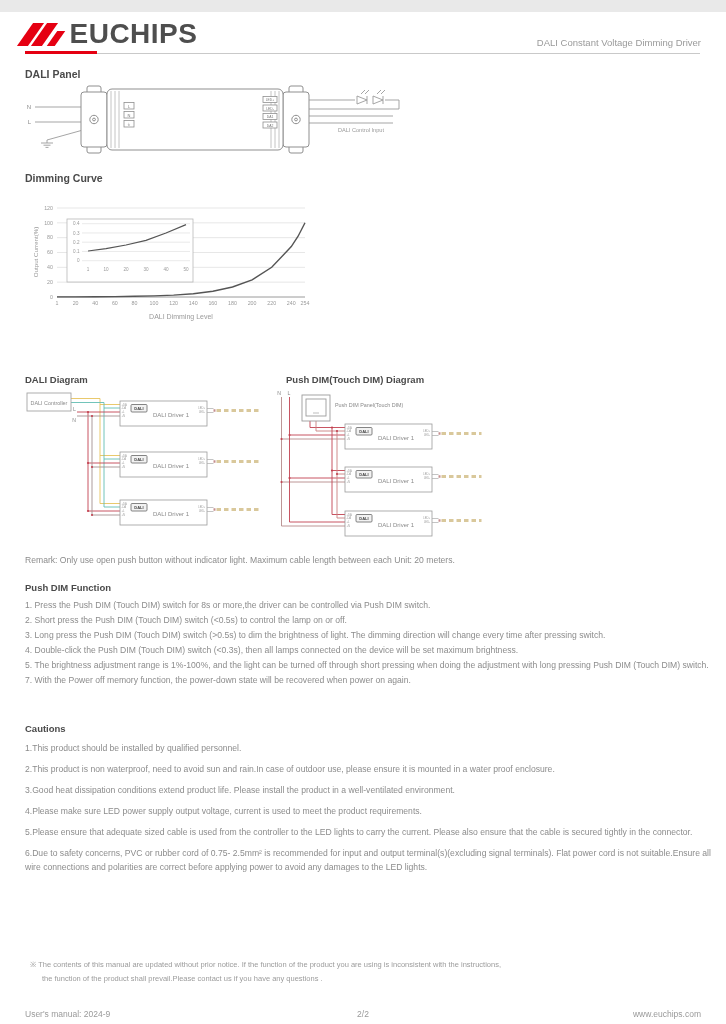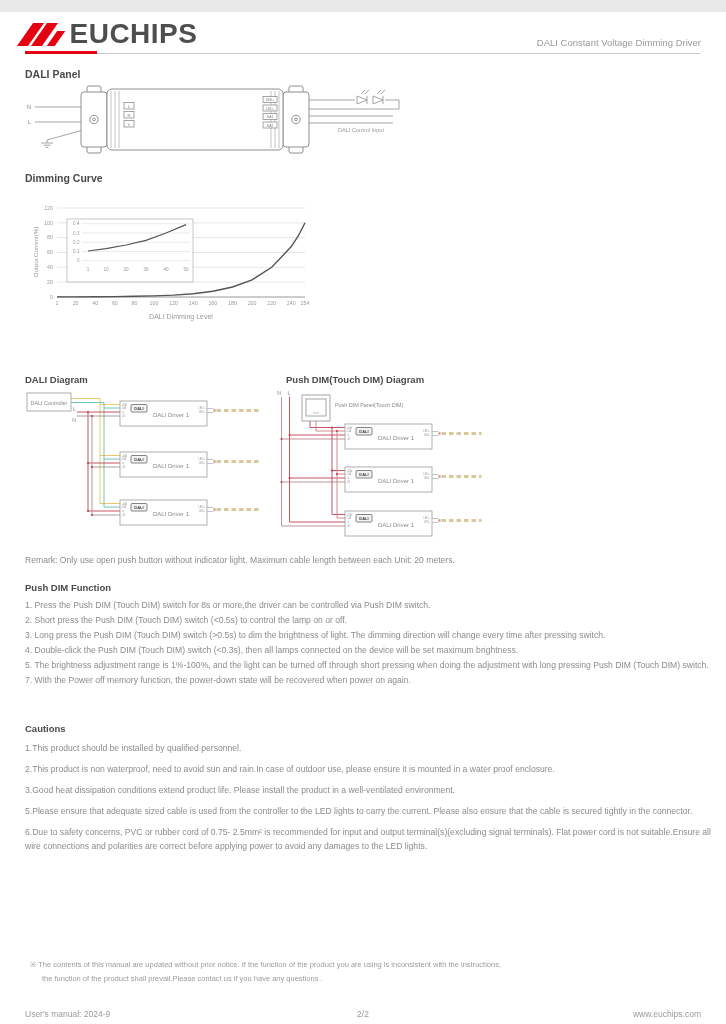--- a/index.html
+++ b/index.html
@@ -366,20 +366,21 @@
       <div>4. Double-click the Push DIM  (Touch DIM) switch (&lt;0.3s), then all lamps connected on the device will be set maximum brightness.</div>
       <div>5. The brightness adjustment range is 1%-100%, and the light can be turned off through short pressing when doing the adjustment with long pressing Push DIM  (Touch DIM) switch.</div>
       <div>7. With the Power off memory function, the power-down state will be recovered when power on again.</div>
     </div>
 
   <div class="h2" style="left:25px; top:711px;">Cautions</div>
   <div class="caution-list body-text" id="caution-list">
       <div>1.This product should be installed by qualified personnel.</div>
       <div>2.This product is non waterproof, need to avoid sun and rain.In case of outdoor use, please ensure it is mounted in a water proof enclosure.</div>
       <div>3.Good heat dissipation conditions extend product life. Please install the product in a well-ventilated environment.</div>
+      <div>4.Please make sure LED power supply output voltage, current is used to meet the product requirements.</div>
       <div>5.Please ensure that adequate sized cable is used from the controller to the LED lights to carry the current. Please also ensure that the cable is secured tightly in the connector.</div>
       <div>6.Due to safety concerns, PVC or rubber cord of 0.75- 2.5mm² is recommended for input and output terminal(s)(excluding signal terminals). Flat power cord is not suitable.Ensure all wire connections and polarities are correct before applying power to avoid any damages to the LED lights.</div>
     </div>
 
   <div class="note">
     <div class="l1">※ The contents of this manual are updated without prior notice. If the function of the product you are using is inconsistent with the instructions,</div>
     <div class="l2">the function of the product shall prevail.Please contact us if you have any questions .</div>
   </div>
 
   <div class="footer">

